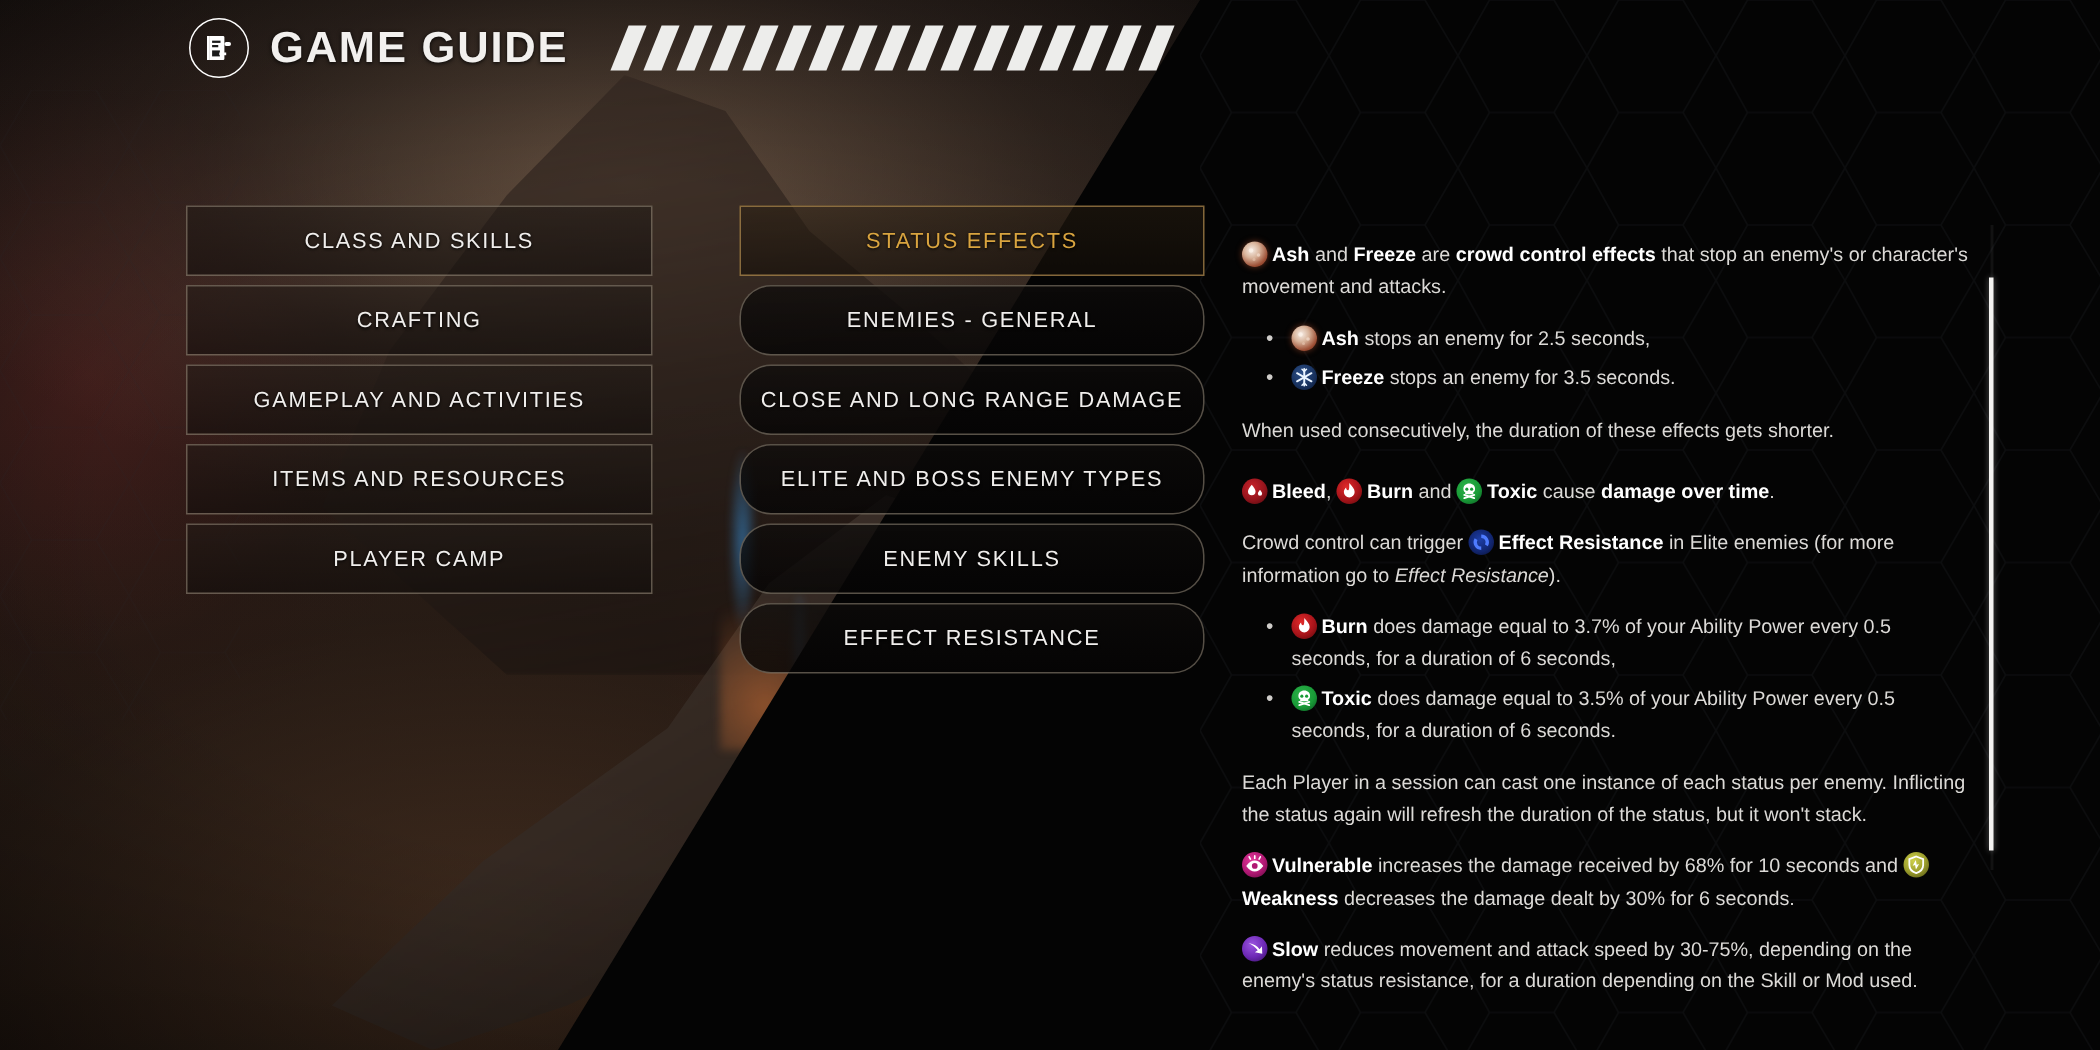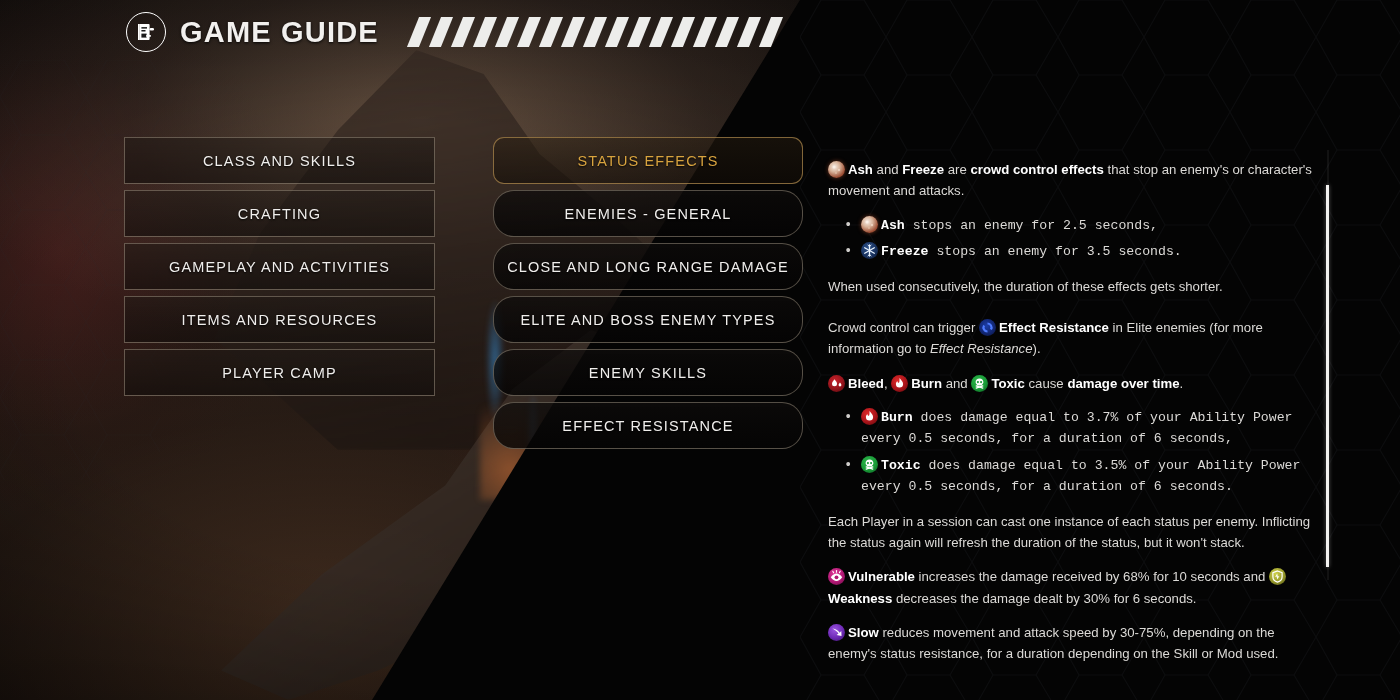--- a/index.html
+++ b/index.html
@@ -116,33 +116,32 @@
     user-select:none;
   }
   .menu-item.dark{
     background:linear-gradient(180deg, rgba(14,12,11,.75) 0%, rgba(6,5,5,.82) 100%);
     border-radius:21px;
   }
   .menu-item.selected{
     color:#d9a43f;
     border-color:rgba(190,150,85,.65);
     background:linear-gradient(180deg, rgba(42,31,18,.50) 0%, rgba(20,14,8,.62) 100%);
-    border-radius:11px;
   }
 
   
   #content{
     position:absolute; left:828px; top:159px; width:486px; z-index:5;
     font-size:13.2px; line-height:1.62; color:#dcdad7;
   }
   #content p{ margin:0 0 13px 0; }
   #content p.tight{ margin-bottom:20px; }
   #content ul{ list-style:none; margin:0 0 13px 0; padding:0; }
   #content li{
-    position:relative; padding-left:33px; margin-bottom:5px;font-family:Liberation Mono, monospace;
+    position:relative; padding-left:33px; margin-bottom:5px;
   }
   #content li::before{
     content:"•"; position:absolute; left:16px; top:-1px;
     color:#cfcdca; font-size:14px;
   }
   b{ color:#ffffff; font-weight:700; }
   i{ font-style:italic; }
 
   
   .ico{
@@ -305,47 +304,47 @@
               <line x1="8.5" y1="12.4" x2="10" y2="13.8"></line>
           </g>
         </svg>
       </span><b>Freeze</b><span> stops an enemy for 3.5 seconds.</span>
     </li>
   </ul>
 
   <p class="tight">When used consecutively, the duration of these effects gets shorter.</p>
 
   <p>
-    <span>Crowd control can trigger </span><span class="ico ico-resist">
-      <svg width="17" height="17" viewBox="0 0 17 17">
-          <path d="M8.5 3.4 a5.1 5.1 0 0 1 4.4 7.7 l-1.9 -1.1 a2.9 2.9 0 0 0 -2.5 -4.4 z" fill="#4e7bff"></path>
-          <path d="M8.5 13.6 a5.1 5.1 0 0 1 -4.4 -7.7 l1.9 1.1 a2.9 2.9 0 0 0 2.5 4.4 z" fill="#4e7bff"></path>
-        </svg>
-    </span><b>Effect Resistance</b><span> in Elite enemies (for more information go to </span><i>Effect Resistance</i><span>).</span>
-  </p>
-
-  <p>
     <span class="ico ico-bleed">
       <svg width="17" height="17" viewBox="0 0 17 17">
           <path d="M6.5 4.2 c1.6 2 2.5 3.3 2.5 4.5 a2.5 2.5 0 0 1 -5 0 c0 -1.2 0.9 -2.5 2.5 -4.5z" fill="#ffffff"></path>
           <path d="M12 7.5 c0.9 1.2 1.4 1.9 1.4 2.6 a1.4 1.4 0 0 1 -2.8 0 c0 -0.7 0.5 -1.4 1.4 -2.6z" fill="#ffffff"></path>
         </svg>
     </span><b>Bleed</b><span>, </span><span class="ico ico-burn">
       <svg width="17" height="17" viewBox="0 0 17 17">
           <path d="M8.5 3 c2.1 2.4 3.6 4 3.6 6 a3.6 3.6 0 0 1 -7.2 0 c0 -1.1 0.5 -2 1.5 -3 c0 1.2 0.6 1.8 1.2 1.8 c0.7 0 1 -0.8 0.9 -4.8z" fill="#ffffff"></path>
         </svg>
     </span><b>Burn</b><span> and </span><span class="ico ico-toxic">
       <svg width="17" height="17" viewBox="0 0 17 17">
           <path d="M8.5 3.4 c2.3 0 3.9 1.6 3.9 3.6 c0 1.2 -0.6 1.9 -1.3 2.4 l0.2 1.1 l-5.6 0 l0.2 -1.1 c-0.7 -0.5 -1.3 -1.2 -1.3 -2.4 c0 -2 1.6 -3.6 3.9 -3.6z" fill="#ffffff"></path>
           <circle cx="6.9" cy="7.1" r="1.05" fill="#199b37"></circle>
           <circle cx="10.1" cy="7.1" r="1.05" fill="#199b37"></circle>
           <rect x="4.4" y="11.4" width="8.2" height="1.25" rx="0.6" fill="#ffffff" transform="rotate(18 8.5 12)"></rect>
           <rect x="4.4" y="11.4" width="8.2" height="1.25" rx="0.6" fill="#ffffff" transform="rotate(-18 8.5 12)"></rect>
         </svg>
     </span><b>Toxic</b><span> cause </span><b>damage over time</b><span>.</span>
+  </p>
+
+  <p>
+    <span>Crowd control can trigger </span><span class="ico ico-resist">
+      <svg width="17" height="17" viewBox="0 0 17 17">
+          <path d="M8.5 3.4 a5.1 5.1 0 0 1 4.4 7.7 l-1.9 -1.1 a2.9 2.9 0 0 0 -2.5 -4.4 z" fill="#4e7bff"></path>
+          <path d="M8.5 13.6 a5.1 5.1 0 0 1 -4.4 -7.7 l1.9 1.1 a2.9 2.9 0 0 0 2.5 4.4 z" fill="#4e7bff"></path>
+        </svg>
+    </span><b>Effect Resistance</b><span> in Elite enemies (for more information go to </span><i>Effect Resistance</i><span>).</span>
   </p>
 
   <ul>
     <li>
       <span class="ico ico-burn">
         <svg width="17" height="17" viewBox="0 0 17 17">
             <path d="M8.5 3 c2.1 2.4 3.6 4 3.6 6 a3.6 3.6 0 0 1 -7.2 0 c0 -1.1 0.5 -2 1.5 -3 c0 1.2 0.6 1.8 1.2 1.8 c0.7 0 1 -0.8 0.9 -4.8z" fill="#ffffff"></path>
           </svg>
       </span><b>Burn</b><span> does damage equal to 3.7% of your Ability Power every 0.5 seconds, for a duration of 6 seconds,</span>
     </li>

